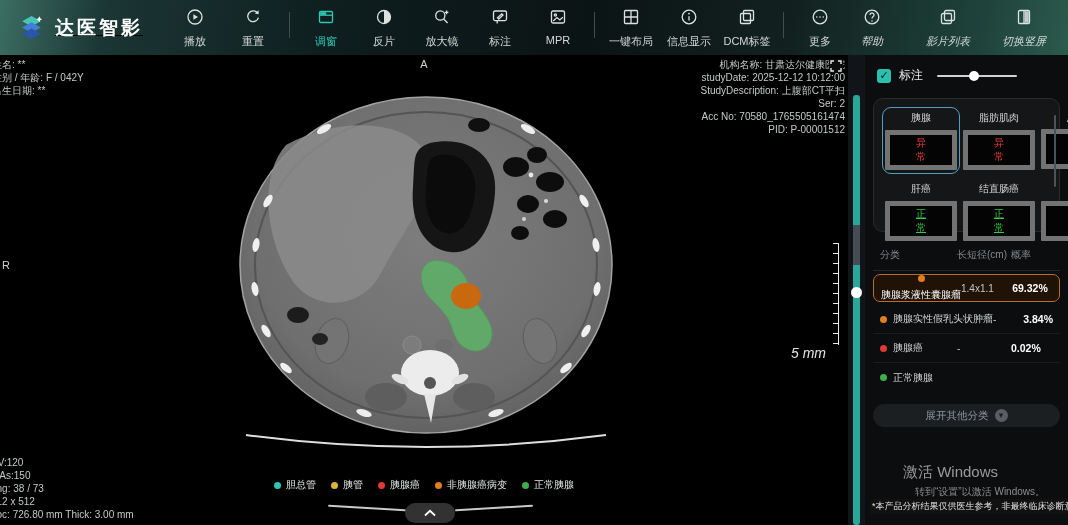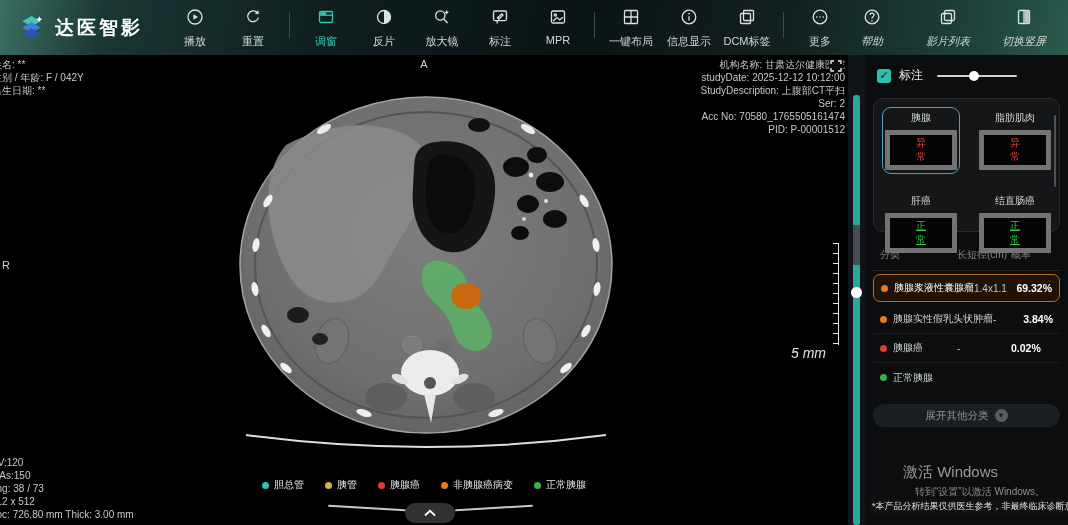--- a/index.html
+++ b/index.html
@@ -3,39 +3,39 @@
 <meta charset="utf-8">
 <style>
   * { margin:0; padding:0; box-sizing:border-box; }
   html,body { width:1068px; height:525px; background:#000; font-family:"Liberation Sans", sans-serif; overflow:hidden; }
   .stage { position:relative; width:1068px; height:525px; background:#05080a; overflow:hidden; }
 
   
   .topbar { position:absolute; left:0; top:0; width:1068px; height:55px;
     background:linear-gradient(100deg,#3c6e63 0%,#1b3634 10%,#0e1d1e 32%,#0b1415 55%,#12211f 74%,#1f443c 92%,#2c5a4d 100%);
     display:flex; align-items:center; }
-  .logo { display:flex; align-items:center; gap:10px; padding-left:18px; width:210px; }
+  .logo { display:flex; align-items:center; gap:10px; padding-left:18px; width:210px;text-decoration:underline; }
   .logo-title { color:#fff; font-size:19px; font-weight:bold; letter-spacing:3px; }
   .tb-menu { display:flex; align-items:flex-start; gap:6px; }
   .tb-item { width:52px; display:flex; flex-direction:column; align-items:center; gap:4px;
     color:#dbe2e0; cursor:pointer; padding-top:2px; }
   .tb-item .tb-label { font-size:11px; color:#d2d9d7; white-space:nowrap; }
   .tb-item.active { color:#2ec9b5; }
   .tb-item.active .tb-label { color:#2ec9b5; }
   .tb-sep { width:1px; height:26px; background:#3d4f4b; margin:6px 4px 0 4px; }
   .tb-right { margin-left:auto; display:flex; gap:24px; padding-right:18px;font-style:italic; }
   .tb-item svg { stroke:currentColor; stroke-width:1.3; fill:none; }
 
   
   .viewer { position:absolute; left:0; top:55px; width:848px; height:470px; background:#000; overflow:hidden; }
   .ovl { position:absolute; font-size:10px; line-height:13px; color:#c3c9c9; white-space:nowrap; }
   .ovl-right { text-align:right; }
   .orient { position:absolute; color:#cdd2d2; font-size:11px; }
   .expand-ic { position:absolute; right:2px; top:1px; width:14px; height:14px; background:#0c0c0c; }
-  .legend { position:absolute; bottom:33px; left:50%; transform:translateX(-50%); display:flex; gap:21px; align-items:center; }
+  .legend { position:absolute; bottom:33px; left:50%; transform:translateX(-50%); display:flex; gap:15px; align-items:center; }
   .legend-item { display:flex; align-items:center; gap:5px; font-size:10px; color:#e6e9e9; white-space:nowrap; }
   .dot { width:7px; height:7px; border-radius:50%; flex:0 0 auto; }
   .dot-teal{background:#2ec4b6}.dot-yellow{background:#d9b33c}.dot-red{background:#e03a34}
   .dot-orange{background:#e07f20}.dot-green{background:#3fae4a}
 
   .ruler { position:absolute; right:9px; top:188px; width:8px; height:102px;
     border-right:1px solid #e8e8e8;
     background:repeating-linear-gradient(to bottom,#e8e8e8 0 1px,transparent 1px 10px); background-size:5px 100%; background-position:right; background-repeat:no-repeat; }
   .ruler-label { position:absolute; right:22px; top:290px; font-size:14px; color:#e4e4e4;font-style:italic; }
 
@@ -55,40 +55,40 @@
   .panel { position:absolute; left:865px; top:55px; width:203px; height:470px; background:#0b0d0e; }
   .panel-header { display:flex; align-items:center; gap:8px; padding:12px 12px 0 12px; }
   .chk { width:14px; height:14px; border-radius:3px; background:#2bbfae; color:#04201c; font-size:11px;
     display:flex; align-items:center; justify-content:center; }
   .panel-header .ph-label { font-size:12px; color:#e8eaea; }
   .slider { position:relative; width:80px; height:10px; margin-left:6px; }
   .slider .track { position:absolute; left:0; right:0; top:4px; height:2px; background:#cfd3d3; border-radius:1px; }
   .slider .handle { position:absolute; left:32px; top:0; width:10px; height:10px; border-radius:50%; background:#fff; }
 
   .organ-card { position:relative; margin:14px 8px 0 8px; height:134px; background:#151617; border:1px solid #282a2c;
-    border-radius:10px; padding:8px 8px 6px 8px; display:grid; grid-template-columns:1fr 1fr 1fr; row-gap:4px;gap:16px; }
+    border-radius:10px; padding:8px 8px 6px 8px; display:grid; grid-template-columns:1fr 1fr 1fr; row-gap:4px; }
   .organ { display:flex; flex-direction:column; align-items:center; justify-content:center; gap:5px;
     border:1px solid transparent; border-radius:9px; padding:3px 2px; }
   .organ.selected { border-color:#4f9ec4; }
   .organ-name { font-size:10px; color:#d6d9db; white-space:nowrap; }
   .badge { font-size:10px; padding:1px 26px; border-radius:1px; background:#040404; border:5px solid #737373; }
   .badge.abn { color:#f0423a; }
   .badge.norm { color:#35c948;text-decoration:underline; }
   .card-sb { position:absolute; right:3px; top:16px; width:2px; height:72px; background:#4d5258; border-radius:2px; }
 
   .cls-table { margin:16px 8px 0 8px; }
   .cls-head { display:flex; align-items:center; font-size:10px; color:#85898d; padding:0 7px 8px 7px; border-bottom:1px solid #242628; }
   .cls-head .c-name { flex:1;font-family:Liberation Mono, monospace; } .cls-head .c-size { width:54px; } .cls-head .c-prob { width:42px; }
   .cls-row { display:flex; align-items:center; height:29px; padding:0 7px; font-size:10px; border-bottom:1px solid #1a1c1e; }
   .cls-row:last-child { border-bottom:none; }
   .cls-row .c-name { flex:1; color:#d4d7d9; display:flex; align-items:center; gap:6px; white-space:nowrap; }
   .cls-row .c-size { width:54px; color:#c3c6c8; }
   .cls-row .c-prob { width:42px; color:#fff; font-weight:bold; font-size:10.5px; }
   .cls-row.hl { border:1px solid #b76e2b; background:#21130628; background:#201205; border-radius:7px; height:28px; margin:3px 0; }
-  .cls-row.hl .c-name { color:#fff; }
+  .cls-row.hl .c-name { color:#fff;flex-direction:column; }
 
   .expand-btn { margin:12px 8px 0 8px; height:23px; border-radius:12px; background:#1c1f22; display:flex;
     align-items:center; justify-content:center; gap:6px; font-size:10.5px; color:#8e949a; cursor:pointer; }
   .expand-btn .circ { width:13px; height:13px; border-radius:50%; background:#5a5e63; color:#1c1f22; font-size:9px;
     display:flex; align-items:center; justify-content:center; line-height:1; }
 
   .wm1 { position:absolute; left:38px; top:408px; font-size:15px; color:#9b9b9b; }
   .wm2 { position:absolute; left:50px; top:430px; font-size:10px; color:#8e8e8e; }
   .disclaimer { position:absolute; left:5px; top:444px; font-size:9px; color:#e2e2e2; white-space:nowrap; background:#111; padding:1px 2px; }
 </style>

